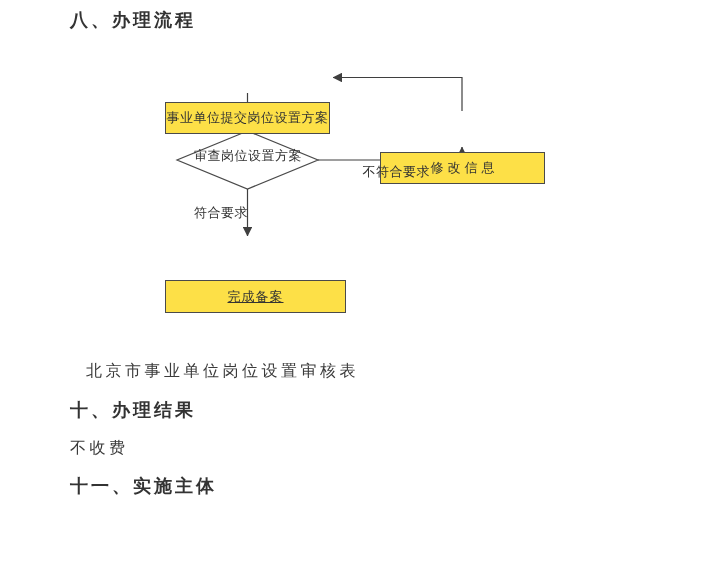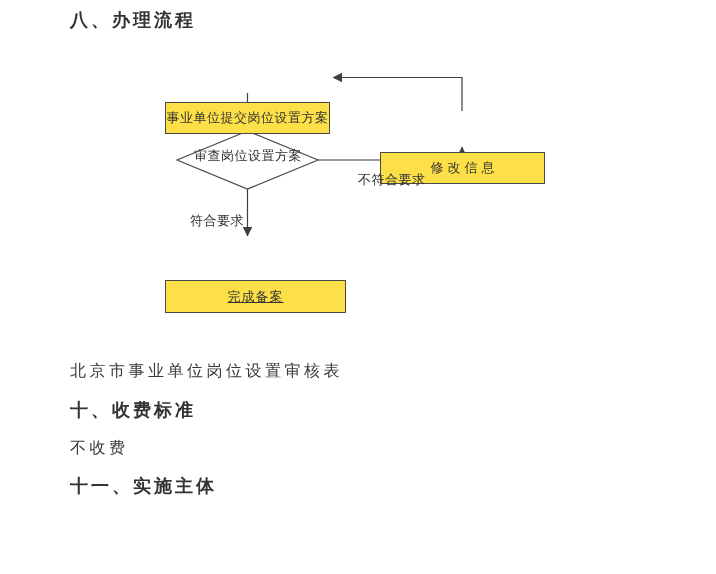--- a/index.html
+++ b/index.html
@@ -49,23 +49,22 @@
     color: #333333;
     box-sizing: border-box;
     margin-top: 41px;
   }
   .flow-box.wide-spacing { letter-spacing: 4px; text-indent: 4px; }
   .flow-label {
     position: absolute;
     font-size: 13px;
     letter-spacing: 0.5px;
     color: #333333;
-    text-align: left;
+    text-align: right;
     white-space: nowrap;
-    margin-top: 8px;
   }
   .diamond-label {
     position: absolute;
     left: 177px;
     top: 147px;
     width: 142px;
     text-align: center;
     font-size: 13px;
     letter-spacing: 0.5px;
     color: #333333;
@@ -113,20 +112,20 @@
 
   <div class="flow-box" style="left:165px; top:239px; width:181px; height:33px; letter-spacing:1px;text-decoration:underline;">
     <span>完成备案</span>
   </div>
 
   <div class="flow-label" style="left:358px; top:163px; width:72px;">不符合要求</div>
 
   <div class="flow-label" style="left:190px; top:204px; width:58px;">符合要求</div>
 
 
-  <div class="abs body-text" style="left:70px; top:361px;">北京市事业单位岗位设置审核表</div>
+  <div class="abs body-text" style="left:86px; top:361px;">北京市事业单位岗位设置审核表</div>
 
-  <div class="abs heading" style="left:70px; top:400px;">十、收费标准</div>
+  <div class="abs heading" style="left:70px; top:400px;">十、办理结果</div>
   <div class="abs body-text" style="left:70px; top:438px;">不收费</div>
 
   <div class="abs heading" style="left:70px; top:476px;">十一、实施主体</div>
 
 </div>
 
 </body></html>

